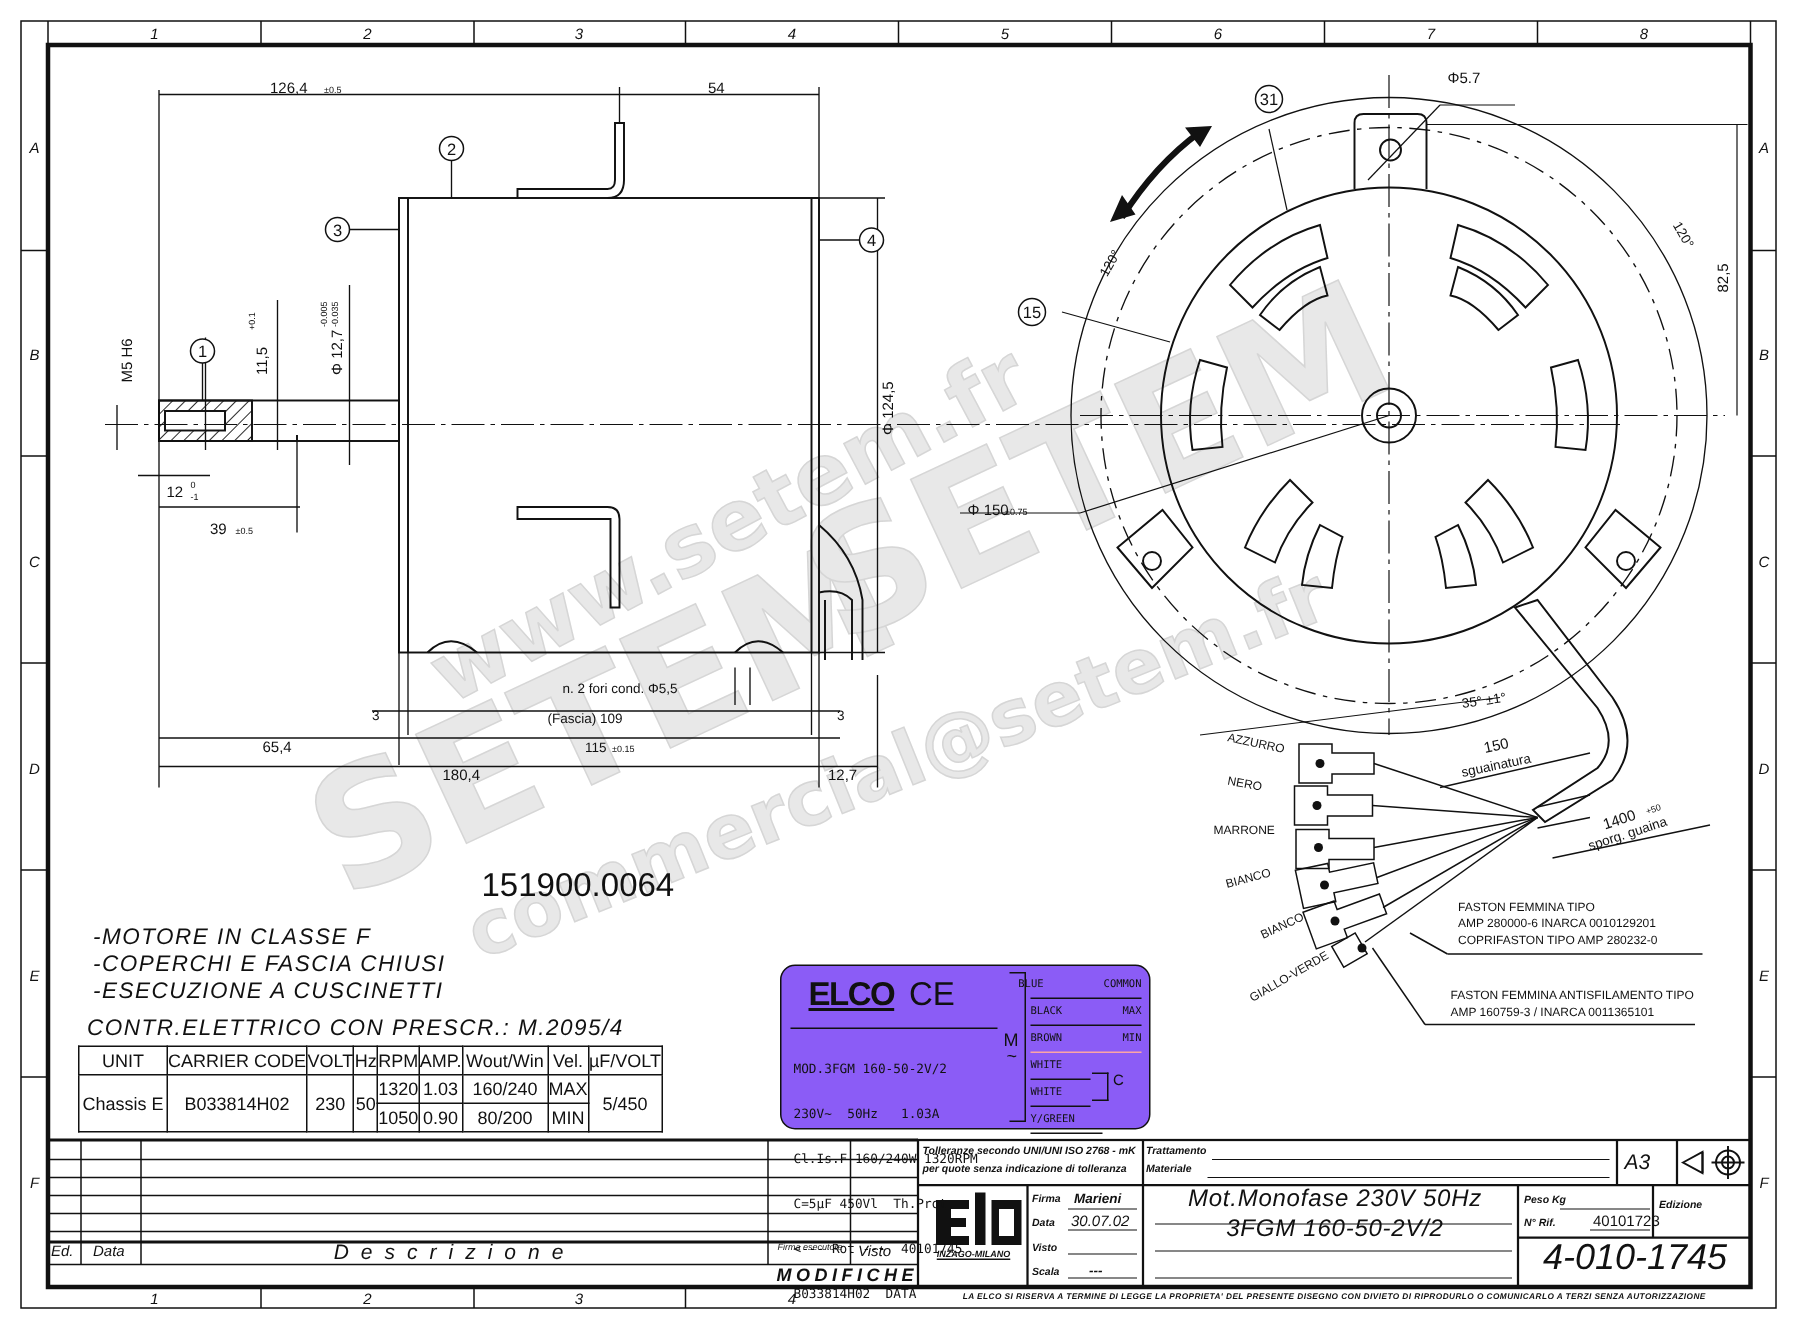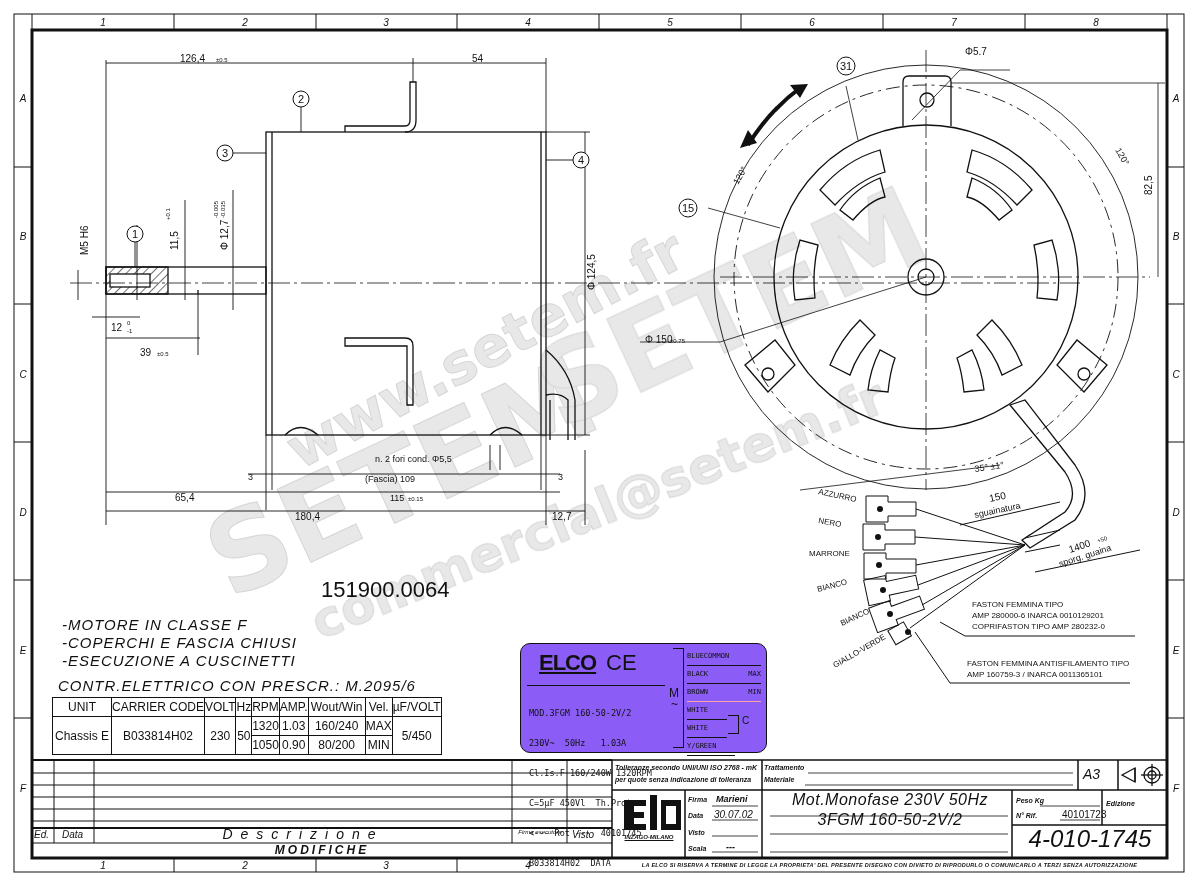--- a/index.html
+++ b/index.html
@@ -356,21 +356,21 @@
     <rect x="661" y="800" width="20" height="30"></rect>
     <rect x="666" y="806" width="10" height="18" fill="#fff"></rect>
   </g>
 </svg>
 
 <div class="abs notes" style="left:62px;top:616px;">
   <div>-MOTORE IN CLASSE F</div>
   <div>-COPERCHI E FASCIA CHIUSI</div>
   <div>-ESECUZIONE A CUSCINETTI</div>
 </div>
-<div class="abs it" style="left:58px;top:677px;font-size:15px;letter-spacing:1px;">CONTR.ELETTRICO CON PRESCR.: M.2095/6</div>
+<div class="abs it" style="left:58px;top:677px;font-size:15px;letter-spacing:1px;">CONTR.ELETTRICO CON PRESCR.: M.2095/4</div>
 
 <table class="spec">
   <tbody>
       <tr>
     <td style="width:58px">UNIT</td>
     <td style="width:86px">CARRIER CODE</td>
     <td>VOLT</td>
     <td>Hz</td>
     <td>RPM</td>
     <td>AMP.</td>
@@ -407,21 +407,21 @@
     <div>230V~  50Hz   1.03A</div>
     <div>Cl.Is.F 160/240W 1320RPM</div>
     <div>C=5µF 450Vl  Th.Prot.</div>
     <div>&lt;--- Rot ---  40101745</div>
     <div>B033814H02  DATA</div>
   </div>
   <div class="abs" style="left:152px;top:4px;width:10px;height:98px;border:1px solid #111;border-left:none;"></div>
   <div class="abs" style="left:148px;top:42px;font-size:12px;">M</div>
   <div class="abs" style="left:150px;top:53px;font-size:12px;">~</div>
   <div class="abs mono" style="left:166px;top:4px;width:74px;font-size:7px;line-height:17px;">
-    <div style="border-bottom:1px solid #111;display:flex;justify-content:flex-start;">
+    <div style="border-bottom:1px solid #111;display:flex;justify-content:flex-end;gap:40px;">
         <span>BLUE</span>
         <span>COMMON</span>
       </div>
     <div style="border-bottom:1px solid #111;display:flex;justify-content:space-between;">
         <span>BLACK</span>
         <span>MAX</span>
       </div>
     <div style="border-bottom:1px solid #fca5a5;display:flex;justify-content:space-between;">
         <span>BROWN</span>
         <span>MIN</span>
@@ -432,21 +432,21 @@
   </div>
   <div class="abs" style="left:207px;top:71px;width:10px;height:17px;border:1px solid #111;border-left:none;"></div>
   <div class="abs" style="left:221px;top:71px;font-size:10px;">C</div>
 </div>
 
 <div class="abs it" style="left:34px;top:829px;font-size:10px;">Ed.</div>
 <div class="abs it" style="left:62px;top:829px;font-size:10px;">Data</div>
 <div class="abs" style="left:94px;top:826px;width:418px;text-align:center;font-size:14px;letter-spacing:8px;font-style:italic;">Descrizione</div>
 <div class="abs it" style="left:514px;top:829px;width:52px;text-align:center;font-size:6px;line-height:7px;">Firma esecutore</div>
 <div class="abs it" style="left:572px;top:829px;font-size:10px;">Visto</div>
-<div class="abs" style="left:32px;top:843px;width:580px;text-align:center;font-size:12px;font-weight:bold;font-style:italic;letter-spacing:3px;">MODIFICHE</div>
+<div class="abs" style="left:32px;top:843px;width:580px;text-align:right;font-size:12px;font-weight:bold;font-style:italic;letter-spacing:3px;">MODIFICHE</div>
 
 <div class="abs it" style="left:615px;top:762px;font-size:7px;font-weight:bold;line-height:12px;width:146px;">
   <div>Tolleranze secondo UNI/UNI ISO 2768 - mK</div>
   <div>per quote senza indicazione di tolleranza</div>
 </div>
 <div class="abs it" style="left:764px;top:764px;font-size:7px;font-weight:bold;">Trattamento</div>
 <div class="abs it" style="left:764px;top:776px;font-size:7px;font-weight:bold;">Materiale</div>
 <div class="abs it" style="left:1083px;top:766px;font-size:14px;">A3</div>
 
 <div class="abs it" style="left:615px;top:834px;width:68px;text-align:center;font-size:6px;font-weight:bold;text-decoration:underline;">INZAGO-MILANO</div>

